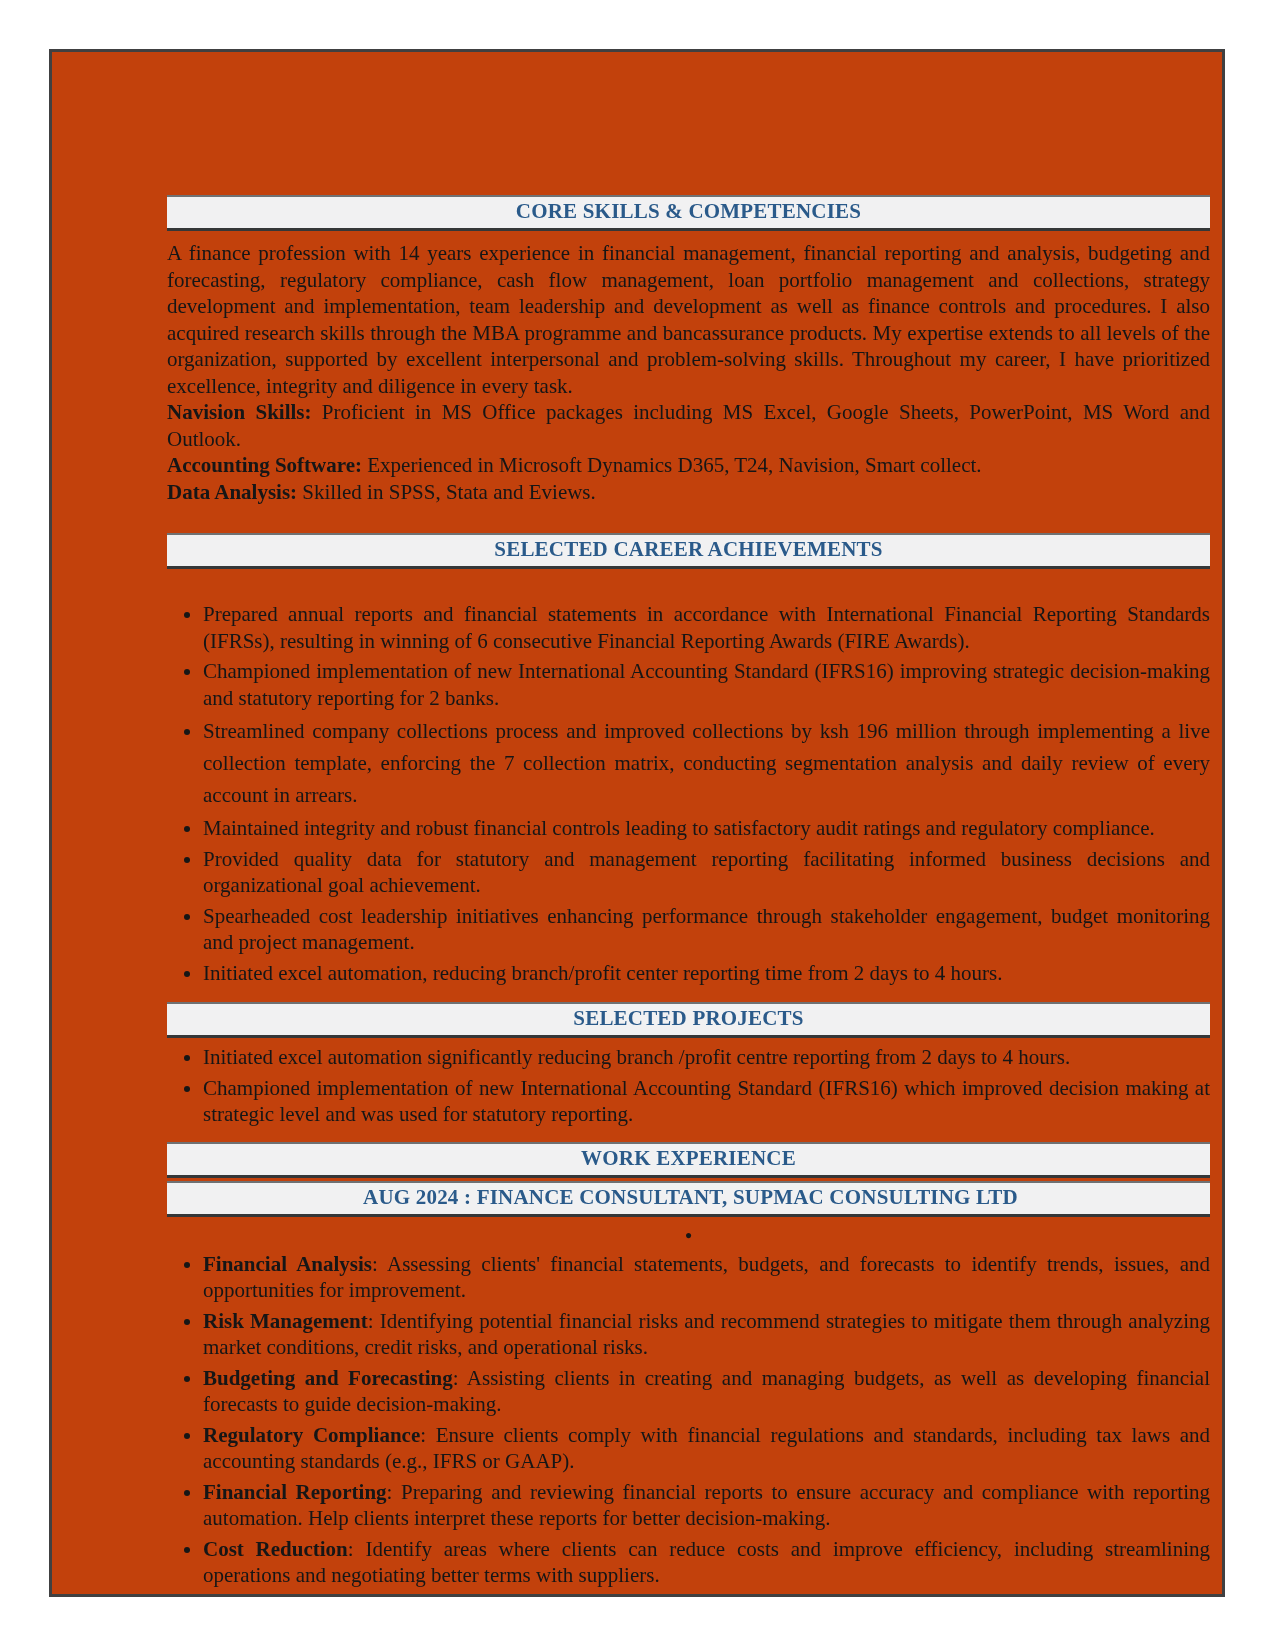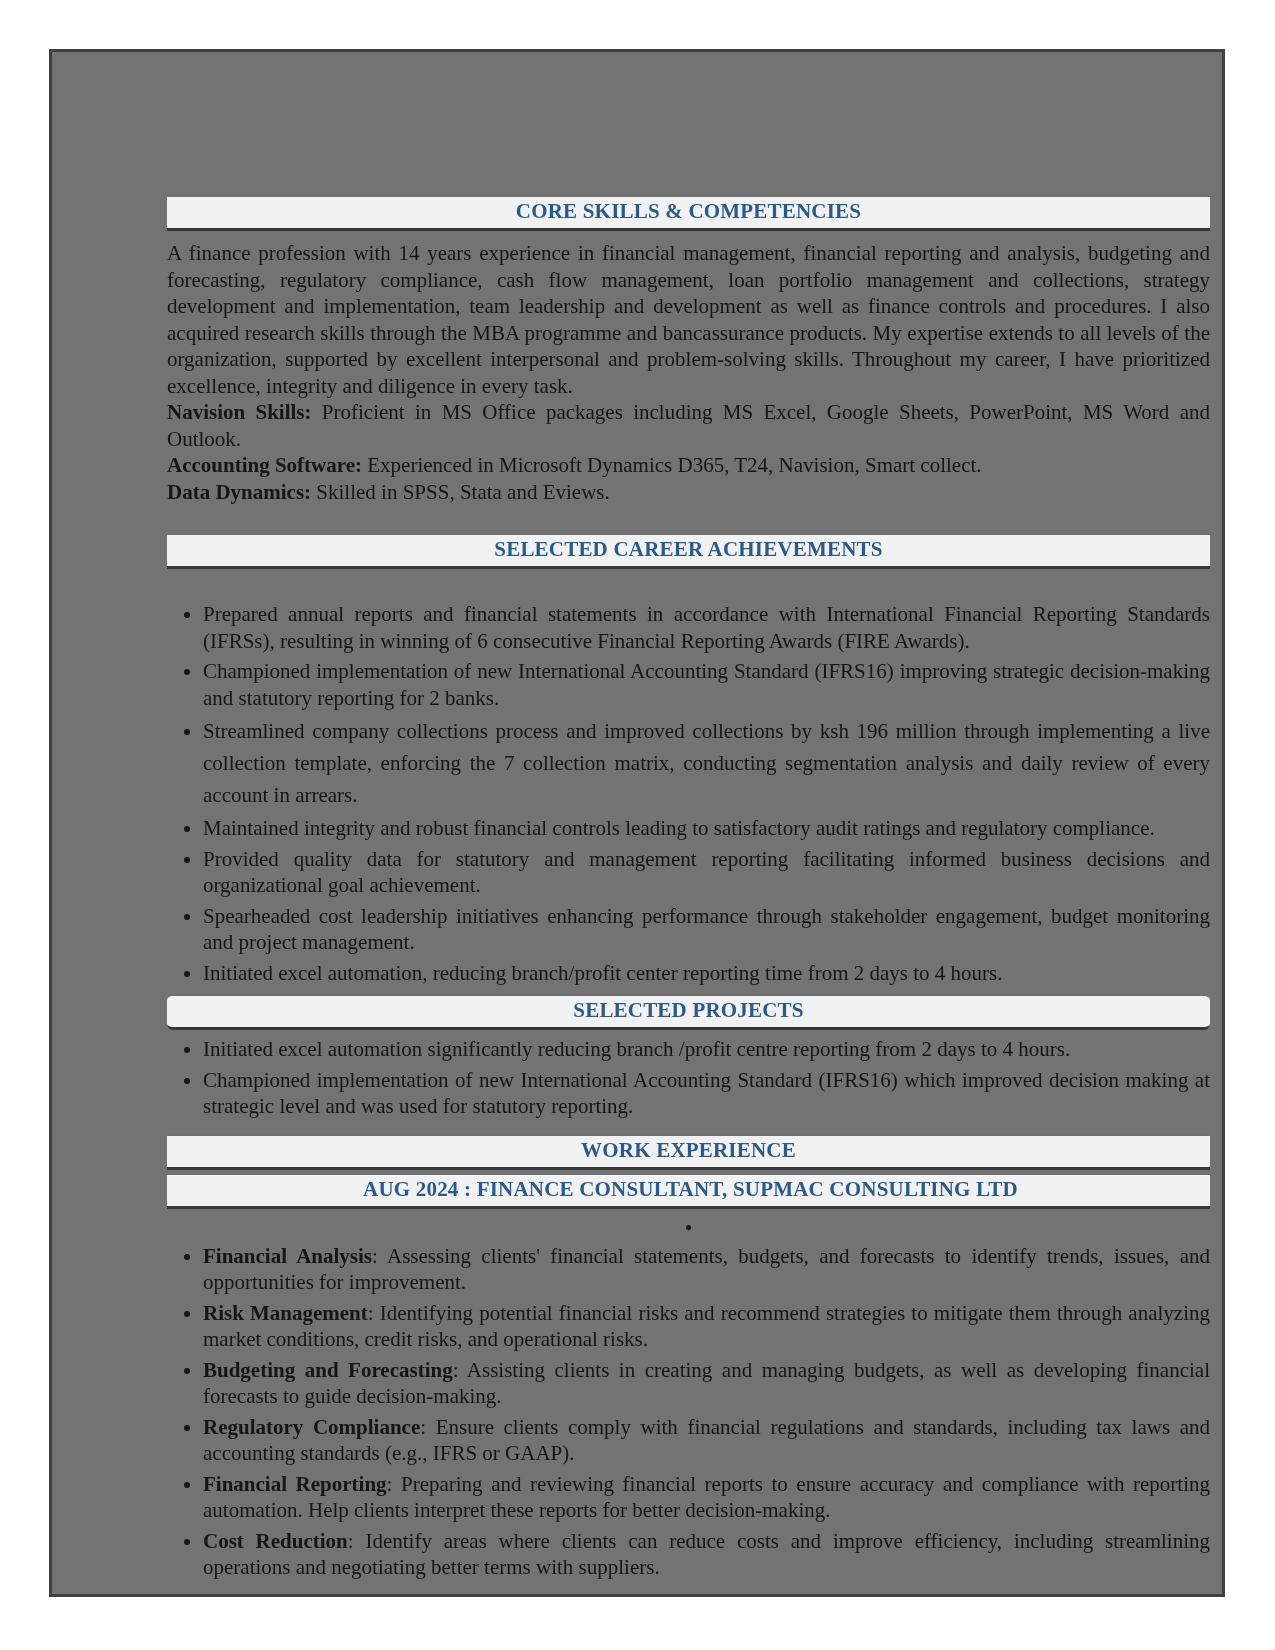--- a/index.html
+++ b/index.html
@@ -13,21 +13,21 @@
     color: #161616;
   }
   .page-frame {
     position: absolute;
     left: 49px;
     top: 49px;
     width: 1176px;
     height: 1548px;
     border: 3px solid #404041;
     box-sizing: border-box;
-    background: #737373;
+    background: #c2410c;
     overflow: hidden;
   }
   .content {
     position: absolute;
     left: 115px;
     top: 143px;
     width: 1043px;
   }
   .secbar {
     background: #f1f1f2;
@@ -62,21 +62,21 @@
     list-style: disc outside;
   }
   ul.bullets li {
     font-size: 21px;
     line-height: 26.5px;
     text-align: justify;
     margin: 0 0 4px 0;
   }
   ul.bullets li.loose { line-height: 32px; }
 
-  .bar-projects { margin-top: 8px; border-radius: 6px; }
+  .bar-projects { margin-top: 16px; }
   ul.projects-list { margin-top: 6px; }
 
   .bar-work { margin-top: 14px; }
 
   .center-bullet {
     display: flex;
     justify-content: center;
     align-items: baseline;
     gap: 28px;
     font-weight: bold;
@@ -97,21 +97,21 @@
   <div class="content">
 
     <div class="secbar">
       <span>CORE SKILLS &amp; COMPETENCIES</span>
     </div>
 
     <p class="body-text summary">A finance profession with 14 years experience in financial management, financial reporting and analysis, budgeting and forecasting, regulatory compliance, cash flow management, loan portfolio management and collections, strategy development and implementation, team leadership and development as well as finance controls and procedures. I also acquired research skills through the MBA programme and bancassurance products. My expertise extends to all levels of the organization, supported by excellent interpersonal and problem-solving skills. Throughout my career, I have prioritized excellence, integrity and diligence in every task.</p>
 
     <div class="body-text skill-line"><b>Navision Skills:</b> <span>Proficient in MS Office packages including MS Excel, Google Sheets, PowerPoint, MS Word and Outlook.</span></div>
     <div class="body-text skill-line"><b>Accounting Software:</b> <span>Experienced in Microsoft Dynamics D365, T24, Navision, Smart collect.</span></div>
-    <div class="body-text skill-line"><b>Data Dynamics:</b> <span>Skilled in SPSS, Stata and Eviews.</span></div>
+    <div class="body-text skill-line"><b>Data Analysis:</b> <span>Skilled in SPSS, Stata and Eviews.</span></div>
 
     <div class="secbar bar-achievements">
       <span>SELECTED CAREER ACHIEVEMENTS</span>
     </div>
 
     <ul class="bullets">
       <li>Prepared annual reports and financial statements in accordance with International Financial Reporting Standards (IFRSs), resulting in winning of 6 consecutive Financial Reporting Awards (FIRE Awards).</li>
       <li>Championed  implementation of new International Accounting Standard (IFRS16) improving strategic decision-making and statutory reporting for 2 banks.</li>
       <li class="loose">Streamlined company collections process and improved collections by ksh 196 million through implementing a live collection template, enforcing the 7 collection matrix, conducting segmentation analysis and daily review of every account in arrears.</li>
       <li>Maintained integrity and robust financial controls leading to satisfactory audit ratings and regulatory compliance.</li>

